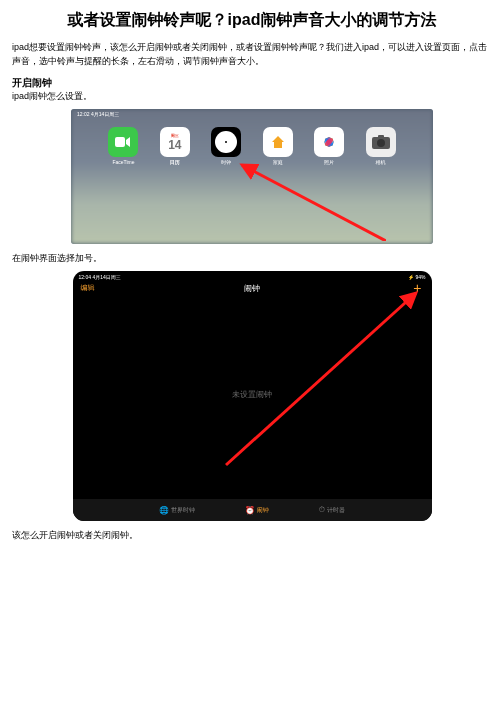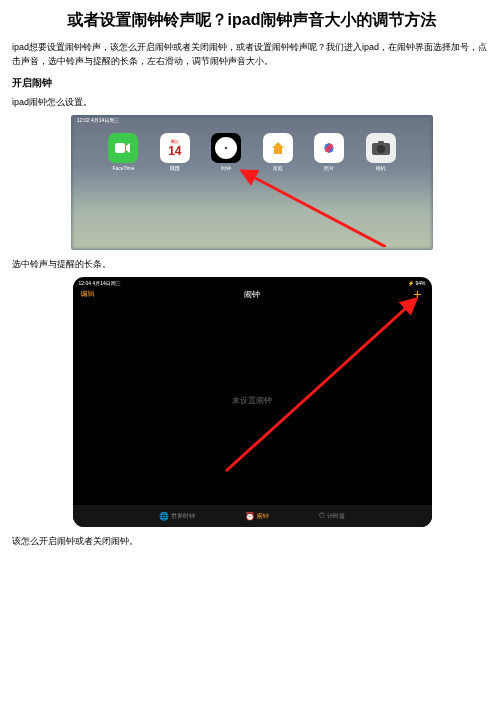--- a/index.html
+++ b/index.html
@@ -16,21 +16,20 @@
       margin-bottom: 10px;
     }
     .intro {
       font-size: 9px;
       line-height: 1.5;
       margin-bottom: 8px;
     }
     .section-head {
       font-size: 10px;
       font-weight: bold;
-      margin-bottom: 6px;
     }
     .step {
       font-size: 9px;
       margin-bottom: 6px;
     }
     .screenshot-wrap {
       display: flex;
       justify-content: center;
       margin-bottom: 8px;
     }
@@ -193,41 +192,41 @@
       height: 190px;
       pointer-events: none;
     }
     .blank-space { height: 180px; }
   </style>
 </head>
 <body>
 
 <h1 class="title">或者设置闹钟铃声呢？ipad闹钟声音大小的调节方法</h1>
 
-<p class="intro">ipad想要设置闹钟铃声，该怎么开启闹钟或者关闭闹钟，或者设置闹钟铃声呢？我们进入ipad，在闹钟界面选择加号，点击声音，选中铃声与提醒的长条，左右滑动，调节闹钟声音大小。</p>
+<p class="intro">ipad想要设置闹钟铃声，该怎么开启闹钟或者关闭闹钟，或者设置闹钟铃声呢？我们进入ipad，可以进入设置页面，点击声音，选中铃声与提醒的长条，左右滑动，调节闹钟声音大小。</p>
 
 <h2 class="section-head">开启闹钟</h2>
 
 <p class="step">ipad闹钟怎么设置。</p>
 
 <div class="screenshot-wrap">
   <div class="shot1">
     <div class="shot1-bg"></div>
     <div class="status">12:02  4月14日周三</div>
     <div class="shot1-icons">
       <div class="appicon facetime">
         <svg width="16" height="12" viewBox="0 0 16 12">
             <rect x="0" y="1" width="10" height="10" rx="2" fill="#fff"></rect>
             <path d="M11 4 L15 1 L15 11 L11 8 Z" fill="#fff"></path>
           </svg>
         <span class="applabel">FaceTime</span>
       </div>
       <div class="appicon calendar">
         <span class="wk">周三</span>
-        <span style="color:#b91c1c">14</span>
+        <span style="color:#737373">14</span>
         <span class="applabel">日历</span>
       </div>
       <div class="appicon clock">
         <div class="clock-face"></div>
         <span class="applabel">时钟</span>
       </div>
       <div class="appicon home-app">
         <svg width="16" height="16" viewBox="0 0 16 16">
             <path d="M8 2 L14 8 L12 8 L12 14 L4 14 L4 8 L2 8 Z" fill="#f5a623"></path>
           </svg>
@@ -261,21 +260,21 @@
       <defs>
           <marker id="ah1" markerWidth="6" markerHeight="6" refX="5" refY="3" orient="auto">
             <path d="M0,0 L6,3 L0,6 Z" fill="#ff1a1a"></path>
           </marker>
         </defs>
       <line x1="150" y1="80" x2="6" y2="4" stroke="#ff1a1a" stroke-width="3" marker-end="url(#ah1)"></line>
     </svg>
   </div>
 </div>
 
-<p class="step">选中铃声与提醒的长条。</p>
+<p class="step">在闹钟界面选择加号。</p>
 
 <div class="screenshot-wrap">
   <div class="shot2">
     <div class="status">12:04  4月14日周三</div>
     <div class="status-r">⚡ 94%</div>
     <div class="shot2-nav">
       <span class="edit">编辑</span>
       <span class="title2">闹钟</span>
       <span class="plus">+</span>
     </div>

